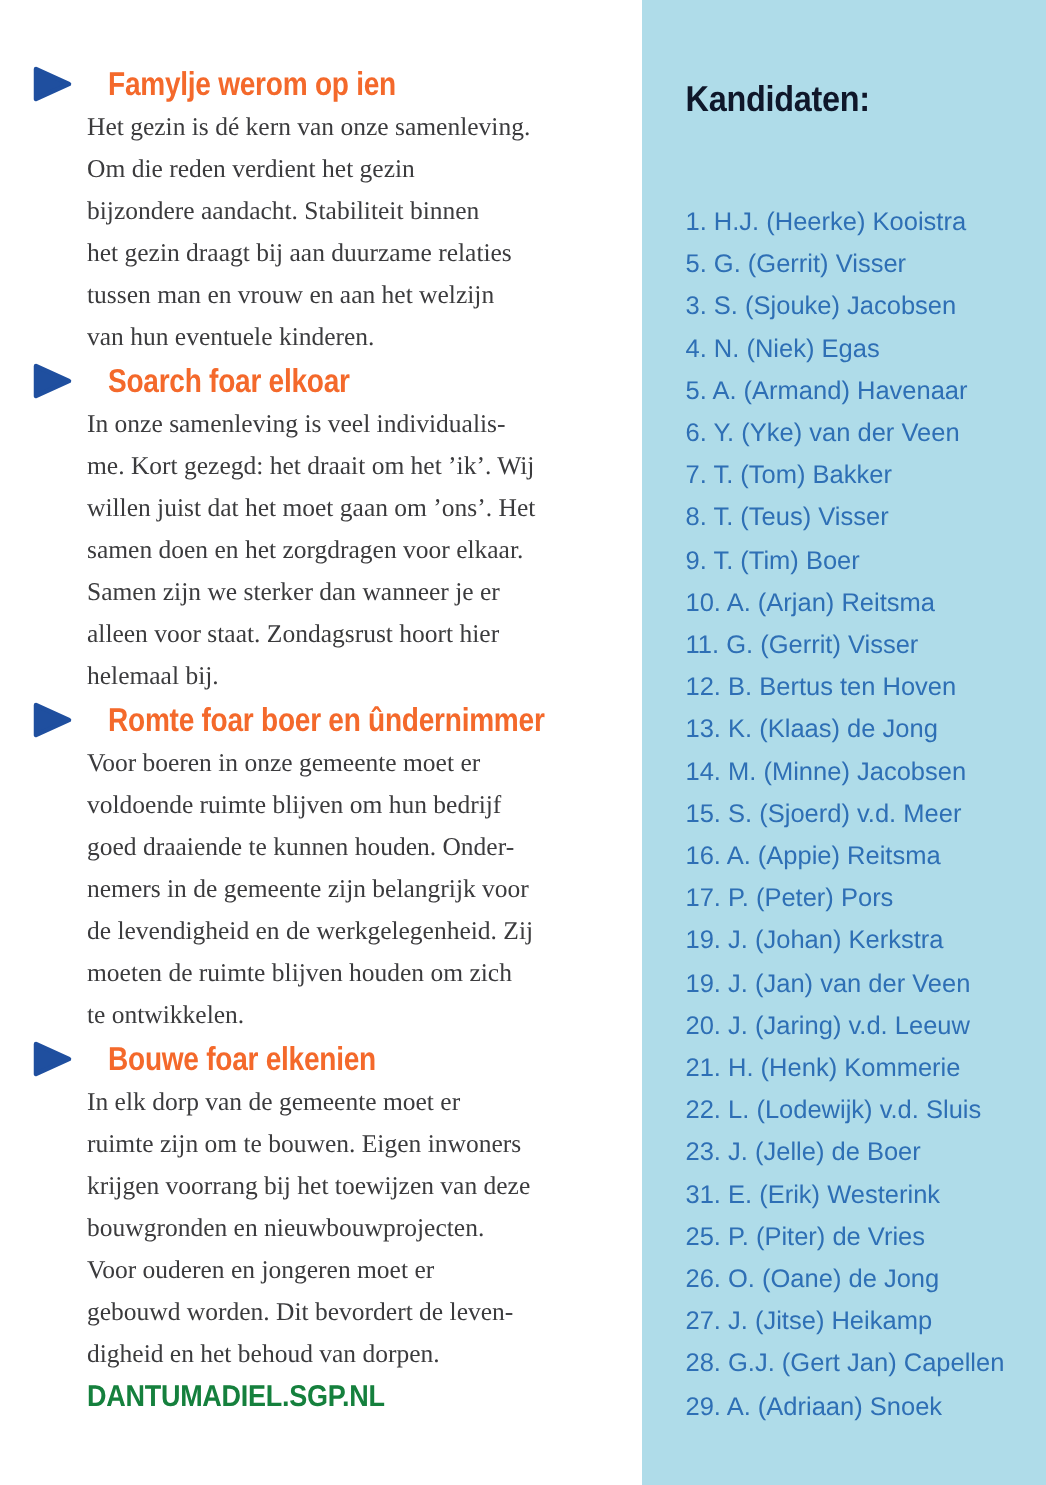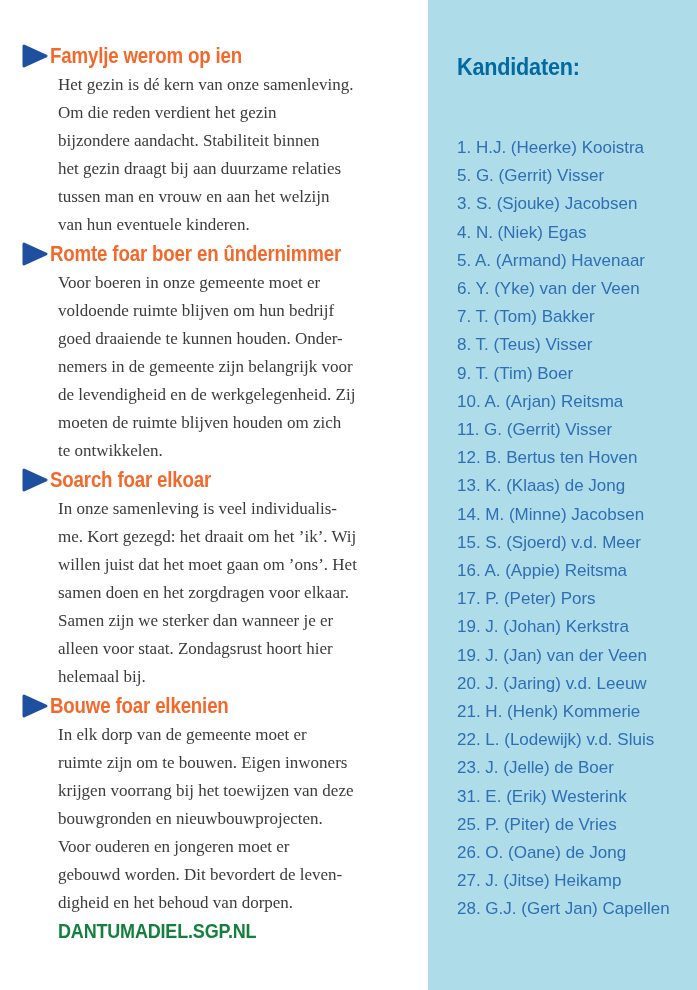--- a/index.html
+++ b/index.html
@@ -9,21 +9,21 @@
     background:#ffffff;
     overflow:hidden;
     font-family:"Liberation Sans", sans-serif;
   }
   
   .left-col{
     position:absolute;left:22px;top:43px;width:402px;
   }
   .topic{margin:0 0 2px 0;}
   .topic-head{
-    display:flex;align-items:flex-start;gap:2px;
+    display:flex;align-items:flex-start;gap:24px;
     margin:0 0 2px 0;
   }
   .tri{
     flex:0 0 auto;width:26px;height:24px;margin-top:1px;
     display:inline-block;
   }
   .topic-title{
     margin:0;font-size:22px;line-height:26px;font-weight:700;
     color:#f4692b;white-space:nowrap;
   }
@@ -46,21 +46,21 @@
   }
   .site .cond{transform:scaleX(0.9);}
   
   .panel{
     position:absolute;left:428px;top:0;width:269px;height:990px;
     background:#afdce9;box-sizing:border-box;
     padding:52px 8px 0 29px;
   }
   .panel-title{
     margin:0;font-size:24px;line-height:30px;font-weight:700;
-    color:#0369a1;white-space:nowrap;
+    color:#0f172a;white-space:nowrap;
   }
   .panel-title .cond{transform:scaleX(0.9);}
   .cand-list{
     margin:52px 0 0 0;padding:0;list-style:none;
   }
   .cand-list li{
     font-size:17px;line-height:28.2px;
     color:#2e6fb5;white-space:nowrap;
   }
 </style>
@@ -88,47 +88,47 @@
 van hun eventuele kinderen.</p>
     </section>
 
     <section class="topic">
       <div class="topic-head">
         <span class="tri">
           <svg width="26" height="24" viewBox="0 0 26 24">
               <path d="M2 2 L24 12 L2 22 Z" fill="#1f4f9f" stroke="#1f4f9f" stroke-width="3" stroke-linejoin="round"></path>
             </svg>
         </span>
+        <h2 class="topic-title"><span class="cond">Soarch foar elkoar</span></h2>
+      </div>
+      <p class="topic-body">In onze samenleving is veel individualis-
+me. Kort gezegd: het draait om het ’ik’. Wij
+willen juist dat het moet gaan om ’ons’. Het
+samen doen en het zorgdragen voor elkaar.
+Samen zijn we sterker dan wanneer je er
+alleen voor staat. Zondagsrust hoort hier
+helemaal bij.</p>
+    </section>
+
+    <section class="topic">
+      <div class="topic-head">
+        <span class="tri">
+          <svg width="26" height="24" viewBox="0 0 26 24">
+              <path d="M2 2 L24 12 L2 22 Z" fill="#1f4f9f" stroke="#1f4f9f" stroke-width="3" stroke-linejoin="round"></path>
+            </svg>
+        </span>
         <h2 class="topic-title"><span class="cond">Romte foar boer en ûndernimmer</span></h2>
       </div>
       <p class="topic-body">Voor boeren in onze gemeente moet er
 voldoende ruimte blijven om hun bedrijf
 goed draaiende te kunnen houden. Onder-
 nemers in de gemeente zijn belangrijk voor
 de levendigheid en de werkgelegenheid. Zij
 moeten de ruimte blijven houden om zich
 te ontwikkelen.</p>
-    </section>
-
-    <section class="topic">
-      <div class="topic-head">
-        <span class="tri">
-          <svg width="26" height="24" viewBox="0 0 26 24">
-              <path d="M2 2 L24 12 L2 22 Z" fill="#1f4f9f" stroke="#1f4f9f" stroke-width="3" stroke-linejoin="round"></path>
-            </svg>
-        </span>
-        <h2 class="topic-title"><span class="cond">Soarch foar elkoar</span></h2>
-      </div>
-      <p class="topic-body">In onze samenleving is veel individualis-
-me. Kort gezegd: het draait om het ’ik’. Wij
-willen juist dat het moet gaan om ’ons’. Het
-samen doen en het zorgdragen voor elkaar.
-Samen zijn we sterker dan wanneer je er
-alleen voor staat. Zondagsrust hoort hier
-helemaal bij.</p>
     </section>
 
     <section class="topic">
       <div class="topic-head">
         <span class="tri">
           <svg width="26" height="24" viewBox="0 0 26 24">
               <path d="M2 2 L24 12 L2 22 Z" fill="#1f4f9f" stroke="#1f4f9f" stroke-width="3" stroke-linejoin="round"></path>
             </svg>
         </span>
         <h2 class="topic-title"><span class="cond">Bouwe foar elkenien</span></h2>
@@ -170,16 +170,17 @@
       <li>19. J. (Jan) van der Veen</li>
       <li>20. J. (Jaring) v.d. Leeuw</li>
       <li>21. H. (Henk) Kommerie</li>
       <li>22. L. (Lodewijk) v.d. Sluis</li>
       <li>23. J. (Jelle) de Boer</li>
       <li>31. E. (Erik) Westerink</li>
       <li>25. P. (Piter) de Vries</li>
       <li>26. O. (Oane) de Jong</li>
       <li>27. J. (Jitse) Heikamp</li>
       <li>28. G.J. (Gert Jan) Capellen</li>
+      <li>29. A. (Adriaan) Snoek</li>
     </ol>
   </aside>
 
 </div>
 
 </body></html>

